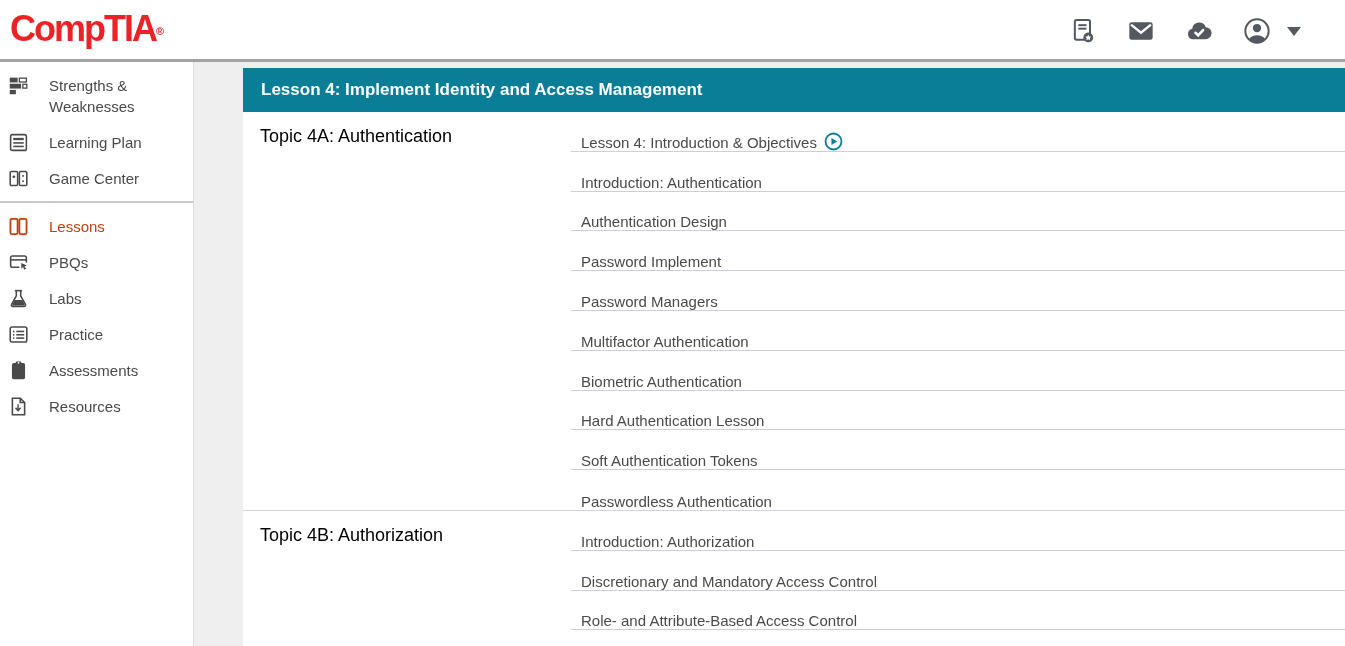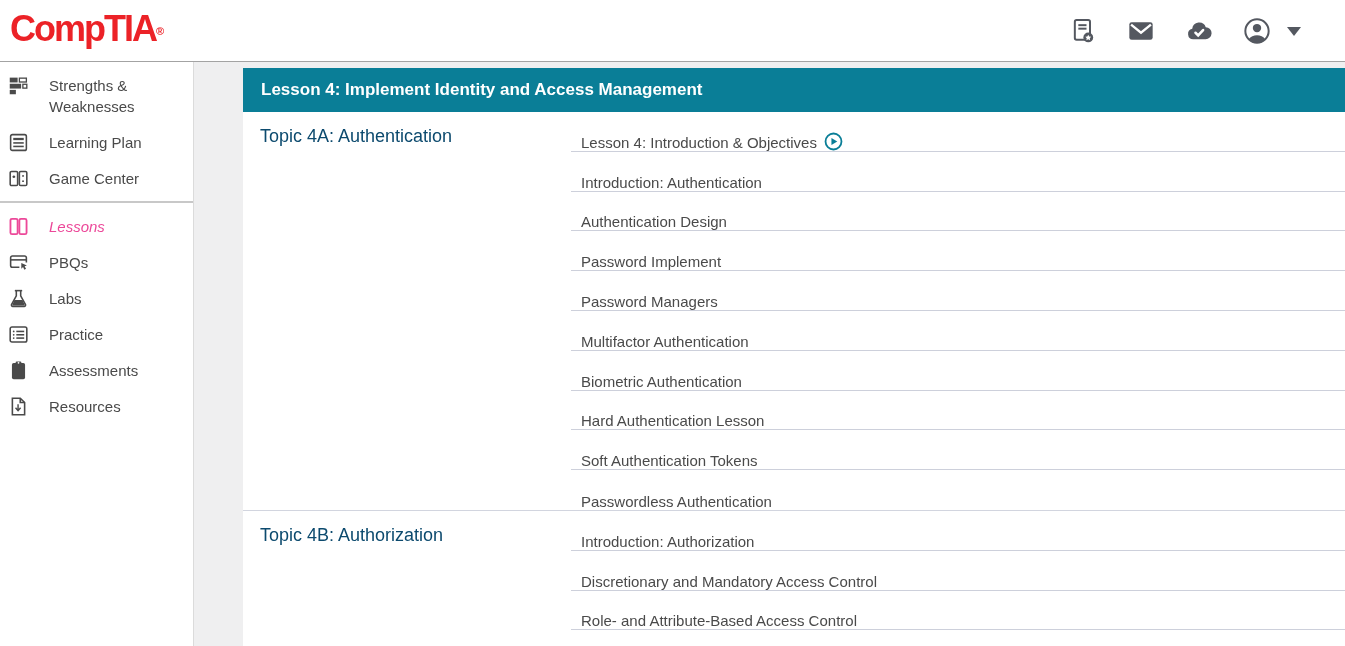--- a/index.html
+++ b/index.html
@@ -2,59 +2,59 @@
 <html><head>
 <meta charset="utf-8">
 <style>
   * { margin:0; padding:0; box-sizing:border-box; }
   html,body { width:1345px; height:646px; overflow:hidden;
     font-family:"Liberation Sans","DejaVu Sans",sans-serif;
     background:#EFEFF0; color:#4A4A4A; }
 
   
   .topbar { position:absolute; top:0; left:0; width:1345px; height:62px;
-    background:#fff; border-bottom:1px solid #a3a3a3; z-index:5; }
+    background:#fff; border-bottom:3px solid #a3a3a3; z-index:5; }
   .logo { position:absolute; left:10px; top:8px; font-size:36px; font-weight:bold;
     letter-spacing:-2px; color:#EC2227; cursor:pointer; }
   .logo sup { font-size:11px; letter-spacing:0; vertical-align:6px; }
   .topbar-icons { position:absolute; right:44px; top:0; height:62px;
     display:flex; align-items:center; gap:30px; color:#545860; }
   .tb-icon { width:28px; height:28px; cursor:pointer; display:flex; align-items:center; }
   .tb-icon svg { width:100%; height:100%; }
   .caret-down { width:0; height:0; border-left:7px solid transparent;
     border-right:7px solid transparent; border-top:9px solid #545860;
     margin-left:-14px; cursor:pointer; }
 
   
   .sidebar { position:absolute; top:62px; left:0; bottom:0; width:194px;
     background:#fff; border-right:1px solid #DBDBDB; padding-top:5px; }
   .side-item { display:flex; gap:20px; padding:7px 8px; align-items:flex-start;
     font-size:15px; color:#4A4A4A; cursor:pointer; }
   .side-item .sicon { width:21px; height:21px; flex-shrink:0; margin-top:1px; }
   .side-item .sicon svg { width:100%; height:100%; }
   .side-item .lbl { line-height:21px; padding-top:1px; }
-  .side-item.active { color:#ec4899;font-style:italic; }
+  .side-item.active { color:#c2410c; }
   .side-divider { height:2px; margin:5px 0; border-top:1px solid #C8C8C8;
     border-bottom:1px solid #C8C8C8; }
 
   
   .main { position:absolute; top:68px; left:243px; width:1252px; bottom:0;
     overflow:hidden; }
   .lesson-header { height:44px; background:#0A7E97; color:#fff; display:flex;
     align-items:center; padding:0 18px; font-size:17px; font-weight:bold;
     position:relative; }
   .collapse-btn { position:absolute; right:16px; top:10px; width:24px; height:24px;
     display:flex; align-items:center; justify-content:center; cursor:pointer; }
   .minus-bar { width:17px; height:4px; background:#fff; border-radius:2px; }
 
   .lesson-body { background:#fff; min-height:534px; }
   .topic { display:flex; }
   .topic + .topic { border-top:1px solid #D2D5DF; }
   .topic-title { width:328px; padding:14px 10px 0 17px; font-size:18px;
-    color:#0c4a6e; }
+    color:#000000; }
   .rows { flex:1; margin-right:15px; }
   .row { height:39.8px; display:flex; align-items:flex-end; gap:7px;
     padding-left:10px; border-bottom:1px solid #CDD0DB; font-size:15px;
     color:#4A4A4A; cursor:pointer; }
   .rows .row:last-child { border-bottom:none; }
   .play { width:19px; height:19px; flex-shrink:0; cursor:pointer; }
   .play svg { width:100%; height:100%; display:block; }
 </style>
 </head>
 <body>

